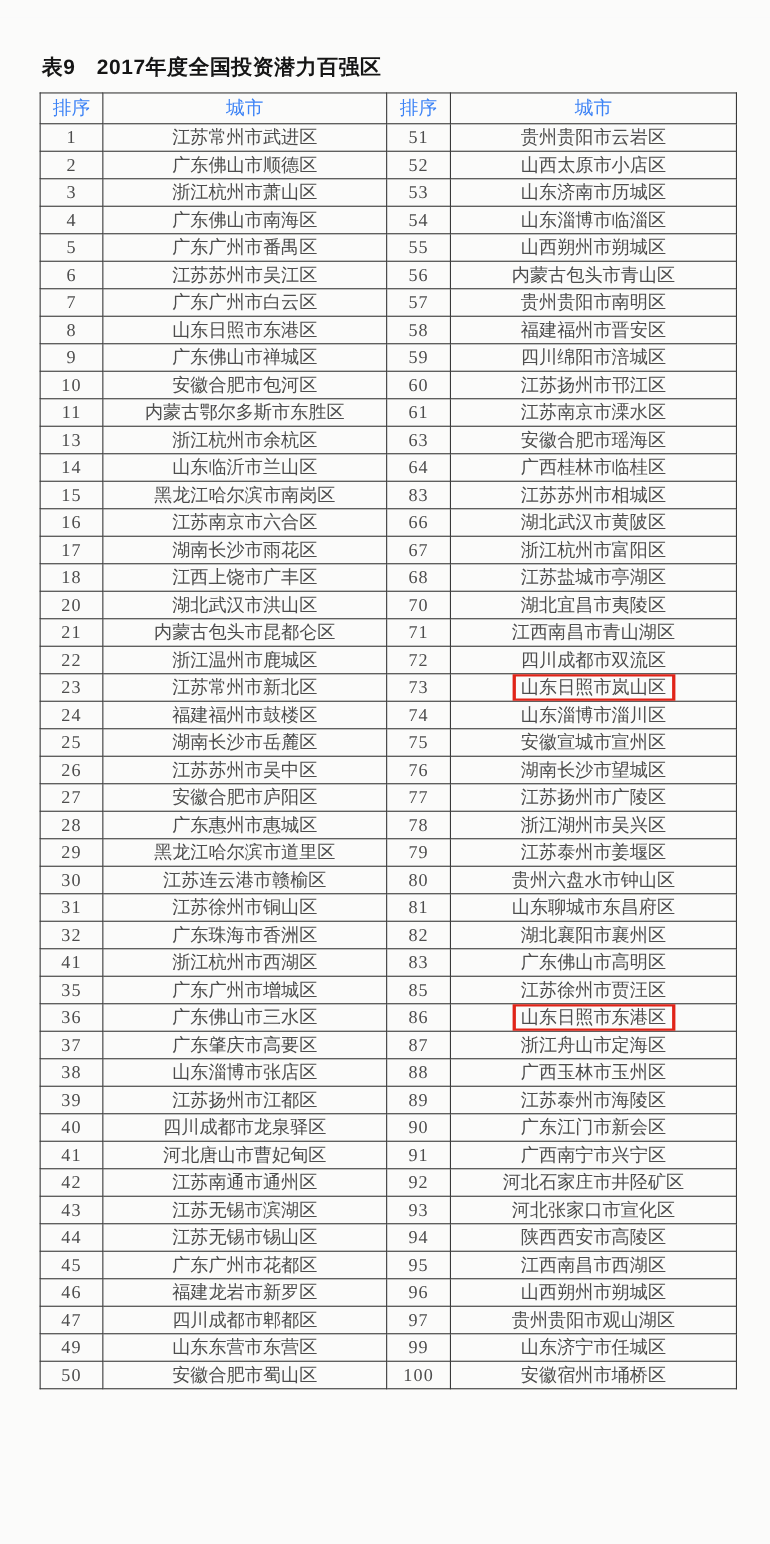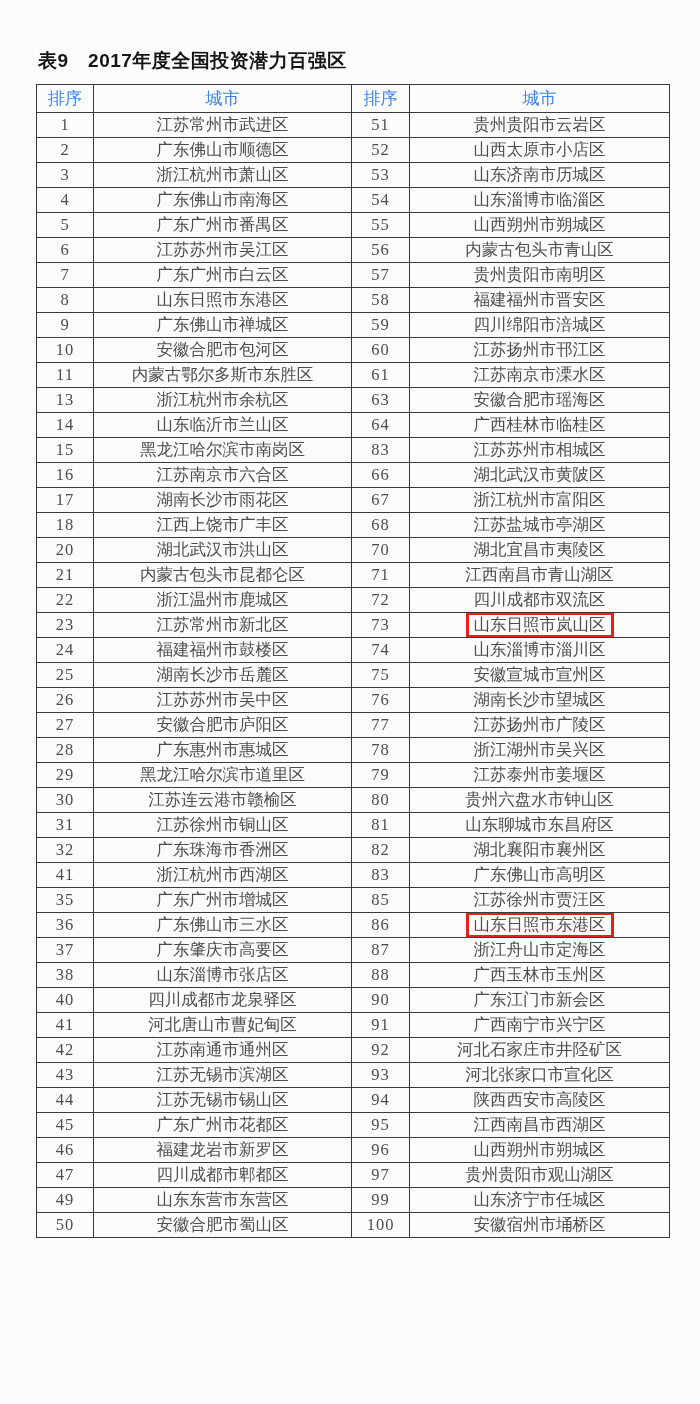--- a/index.html
+++ b/index.html
@@ -290,20 +290,26 @@
           <td class="rank">87</td>
           <td class="city">浙江舟山市定海区</td>
         </tr>
         <tr>
           <td class="rank">38</td>
           <td class="city">山东淄博市张店区</td>
           <td class="rank">88</td>
           <td class="city">广西玉林市玉州区</td>
         </tr>
         <tr>
+          <td class="rank">39</td>
+          <td class="city">江苏扬州市江都区</td>
+          <td class="rank">89</td>
+          <td class="city">江苏泰州市海陵区</td>
+        </tr>
+        <tr>
           <td class="rank">40</td>
           <td class="city">四川成都市龙泉驿区</td>
           <td class="rank">90</td>
           <td class="city">广东江门市新会区</td>
         </tr>
         <tr>
           <td class="rank">41</td>
           <td class="city">河北唐山市曹妃甸区</td>
           <td class="rank">91</td>
           <td class="city">广西南宁市兴宁区</td>

